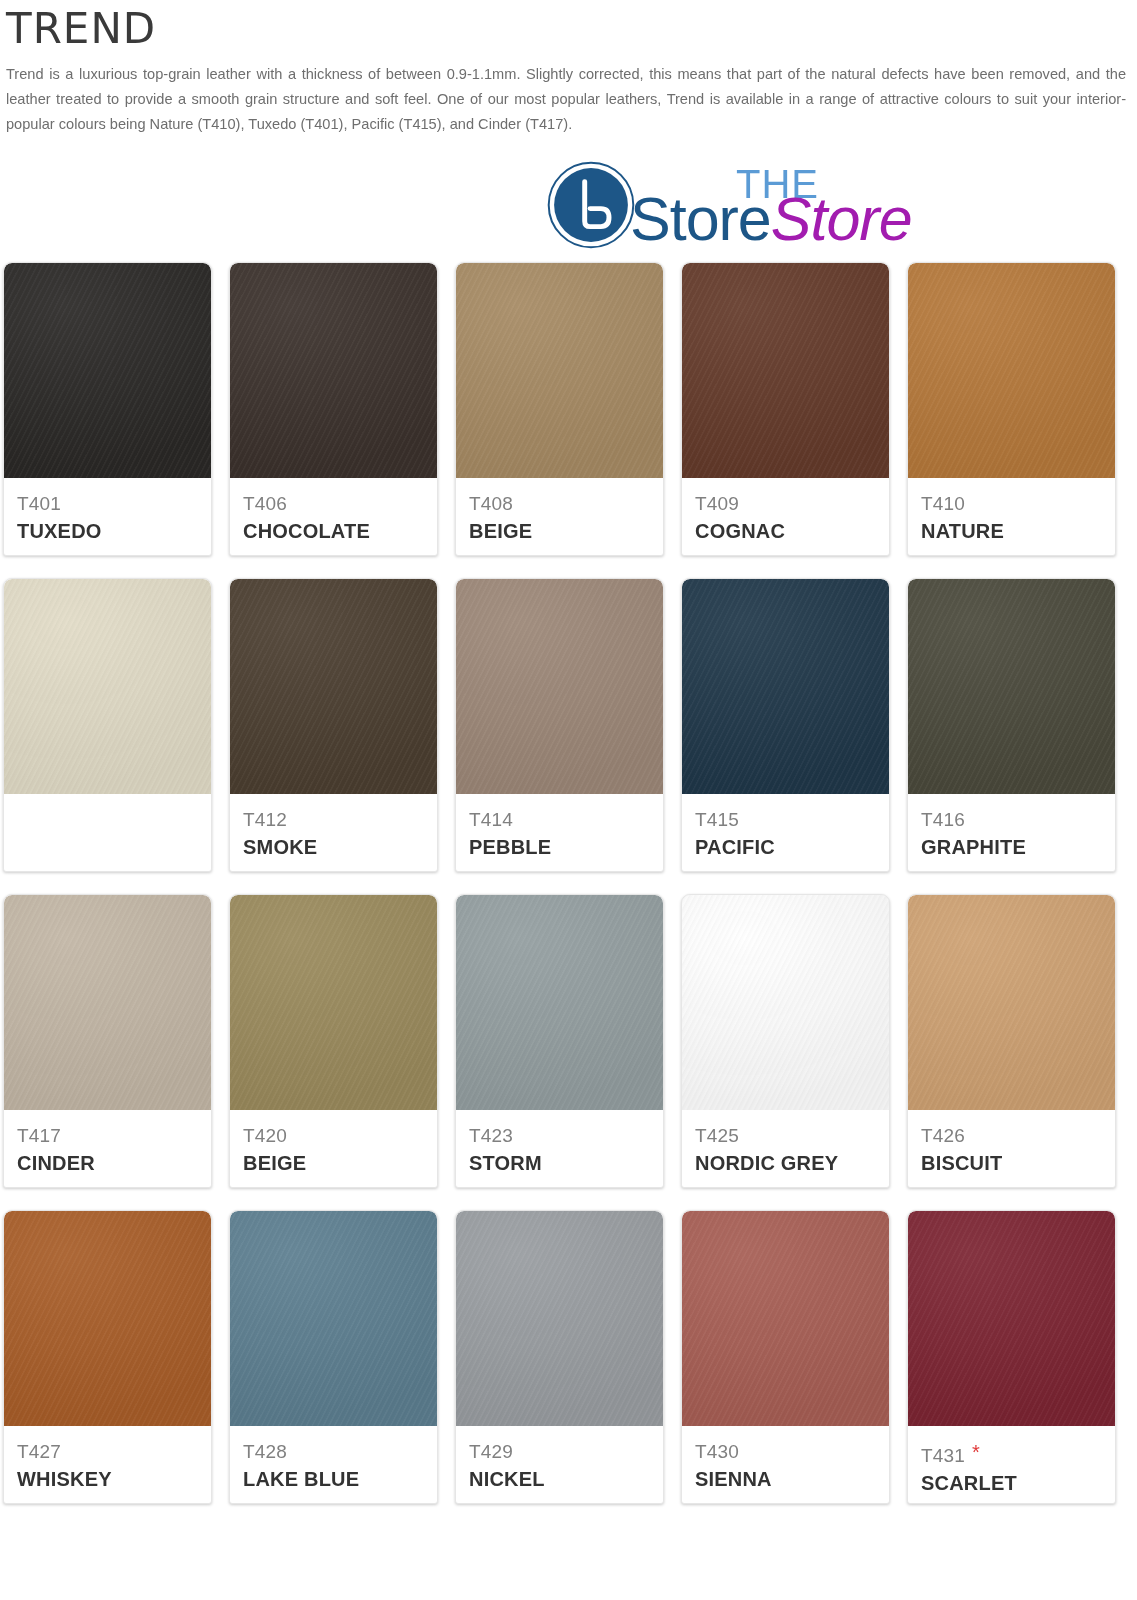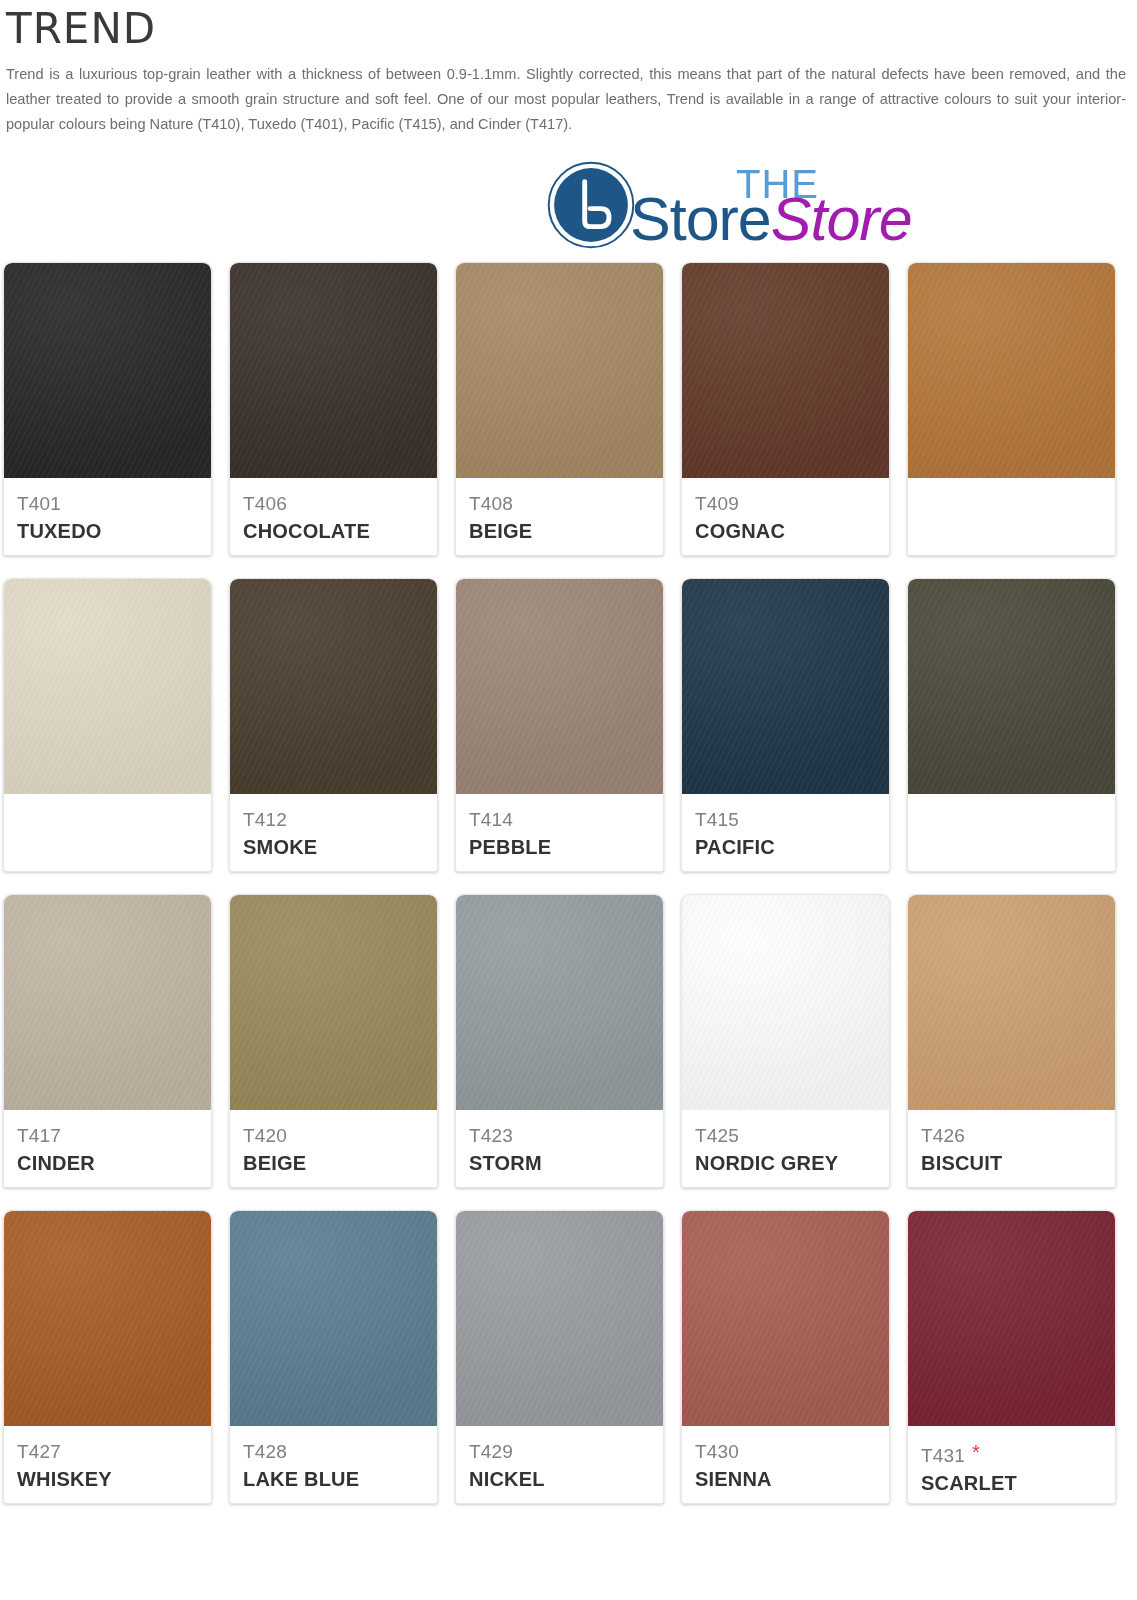--- a/index.html
+++ b/index.html
@@ -188,20 +188,24 @@
     </div>
     <div class="swatch-card">
       <div class="swatch-colour" style="background: rgb(101, 59, 43);"></div>
       <div class="swatch-label">
         <div class="swatch-code">T409</div>
         <div class="swatch-name">COGNAC</div>
       </div>
     </div>
     <div class="swatch-card">
       <div class="swatch-colour" style="background: rgb(182, 121, 59);"></div>
+      <div class="swatch-label">
+        <div class="swatch-code">T410</div>
+        <div class="swatch-name">NATURE</div>
+      </div>
     </div>
     <div class="swatch-card">
       <div class="swatch-colour" style="background: rgb(226, 220, 199);"></div>
     </div>
     <div class="swatch-card">
       <div class="swatch-colour" style="background: rgb(76, 63, 49);"></div>
       <div class="swatch-label">
         <div class="swatch-code">T412</div>
         <div class="swatch-name">SMOKE</div>
       </div>
@@ -215,20 +219,24 @@
     </div>
     <div class="swatch-card">
       <div class="swatch-colour" style="background: rgb(32, 56, 74);"></div>
       <div class="swatch-label">
         <div class="swatch-code">T415</div>
         <div class="swatch-name">PACIFIC</div>
       </div>
     </div>
     <div class="swatch-card">
       <div class="swatch-colour" style="background: rgb(75, 74, 60);"></div>
+      <div class="swatch-label">
+        <div class="swatch-code">T416</div>
+        <div class="swatch-name">GRAPHITE</div>
+      </div>
     </div>
     <div class="swatch-card">
       <div class="swatch-colour" style="background: rgb(195, 183, 166);"></div>
       <div class="swatch-label">
         <div class="swatch-code">T417</div>
         <div class="swatch-name">CINDER</div>
       </div>
     </div>
     <div class="swatch-card">
       <div class="swatch-colour" style="background: rgb(155, 139, 93);"></div>

